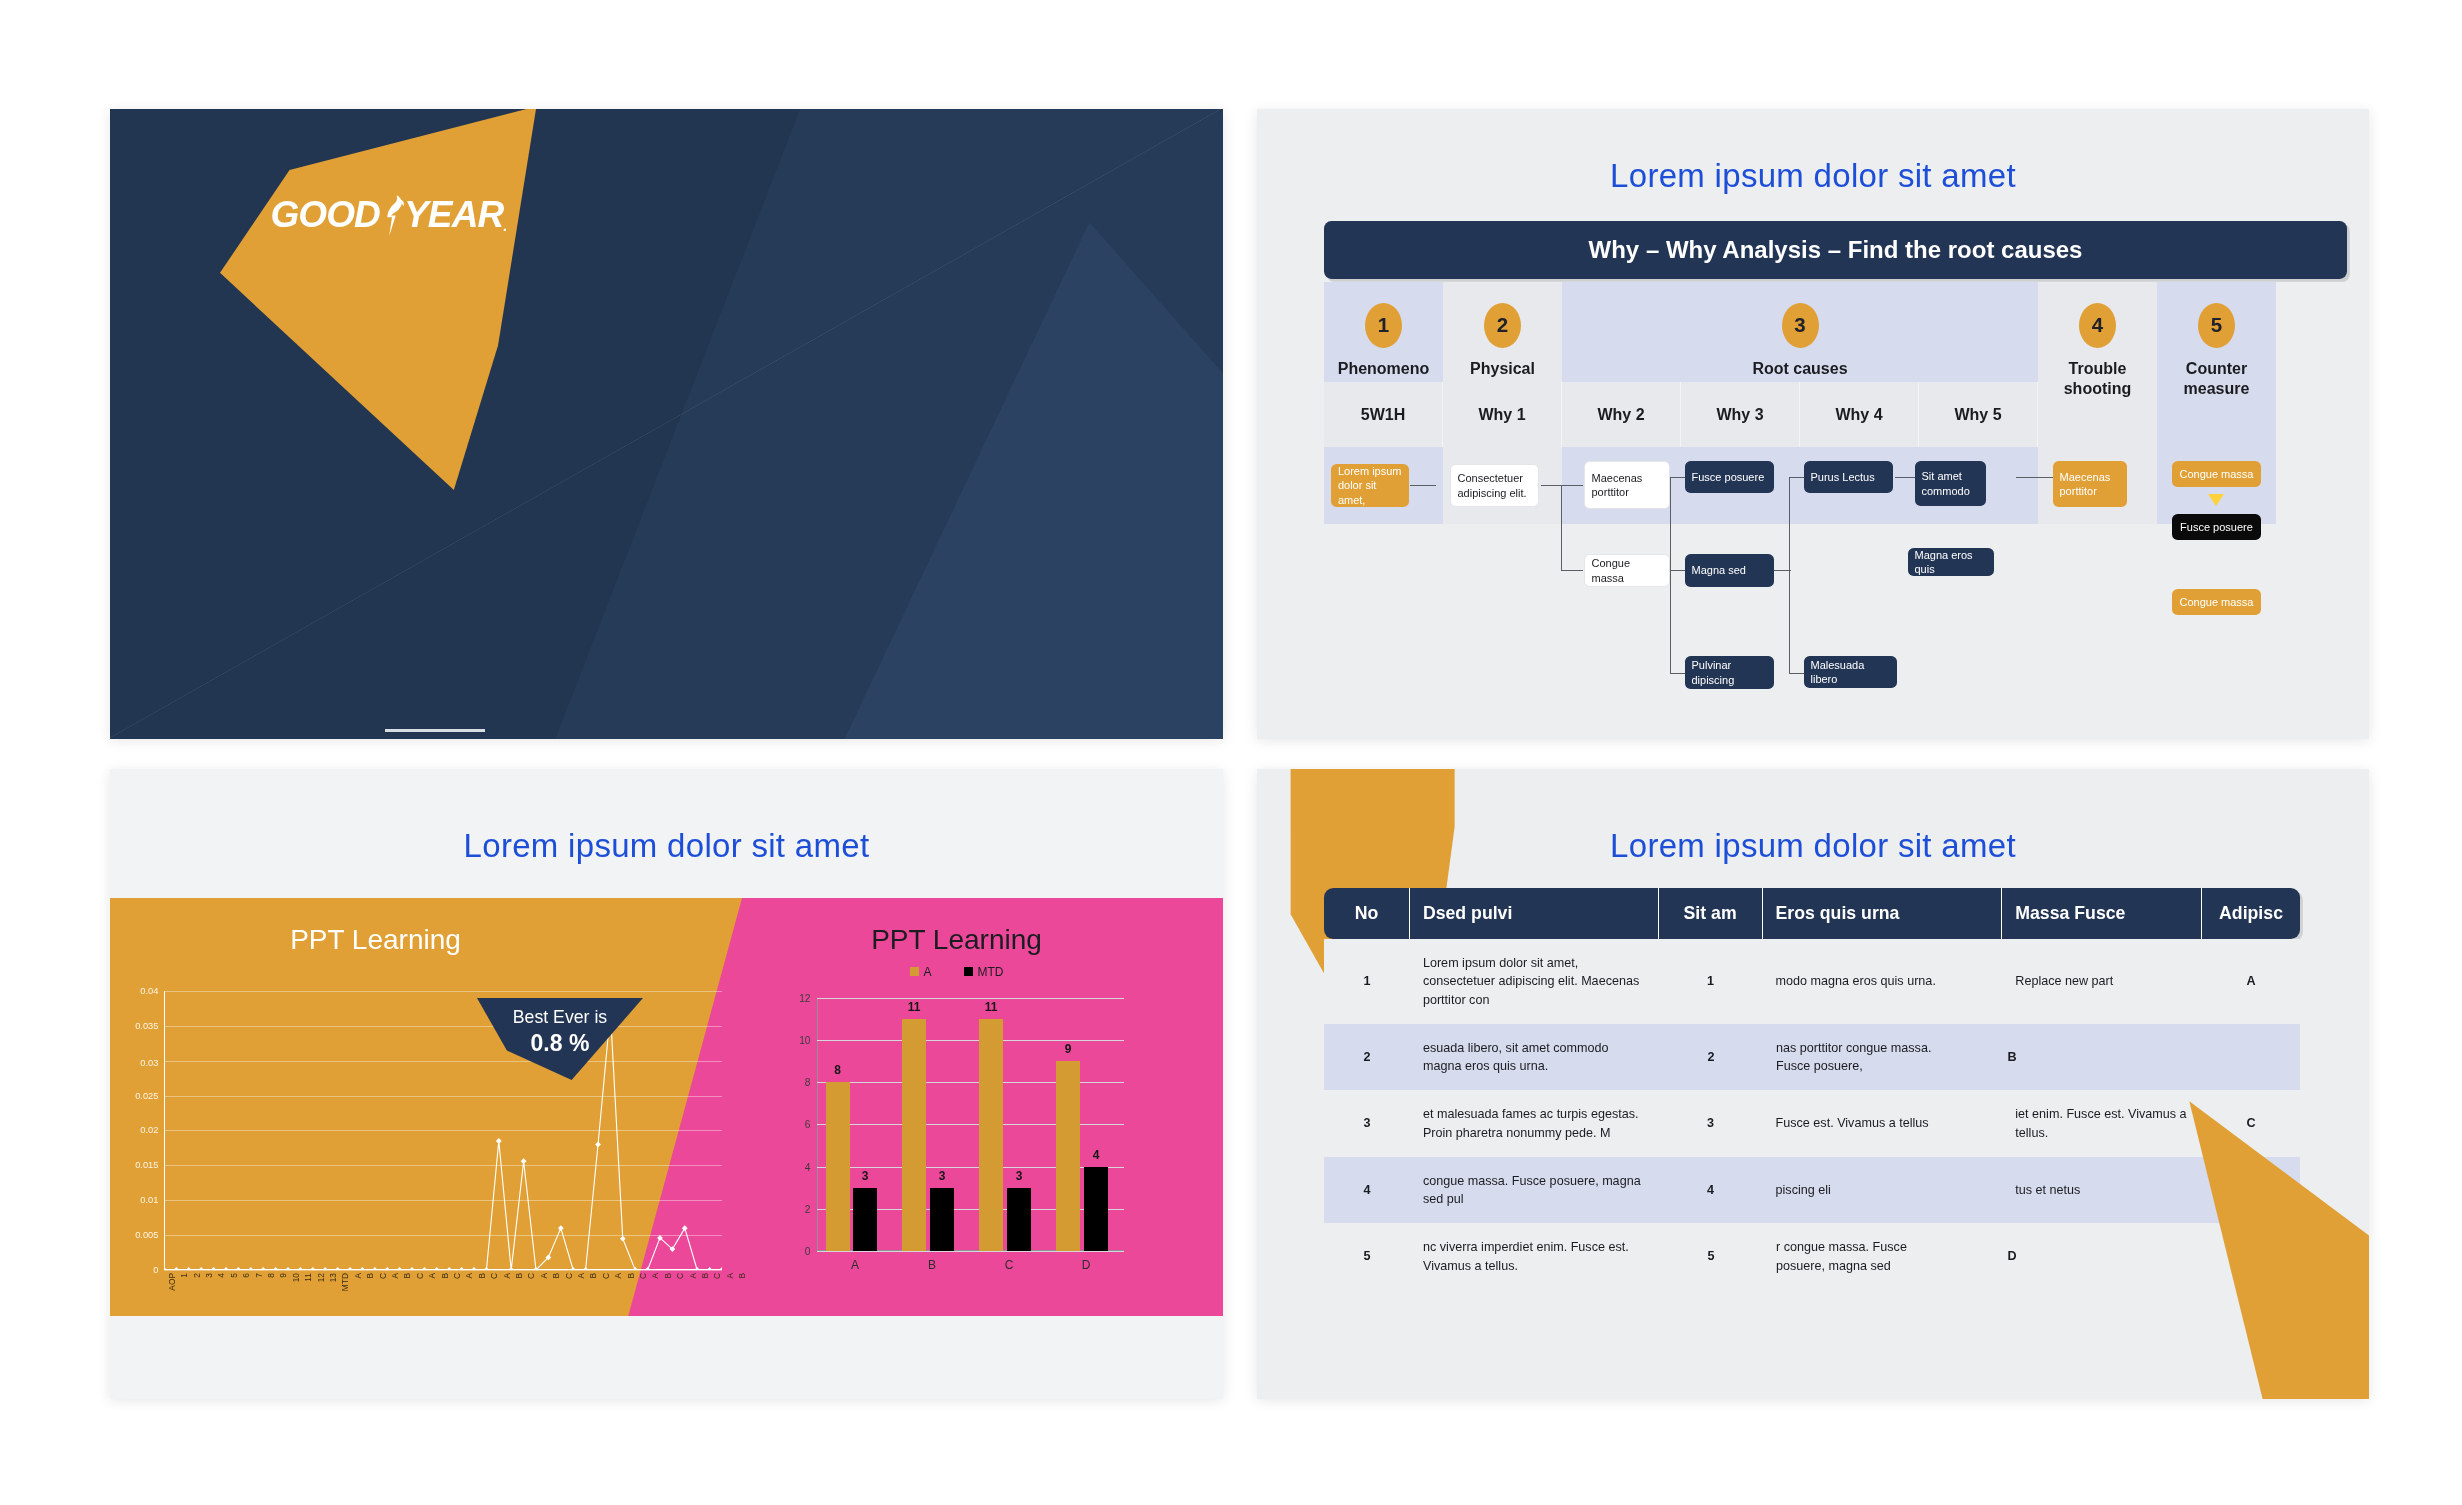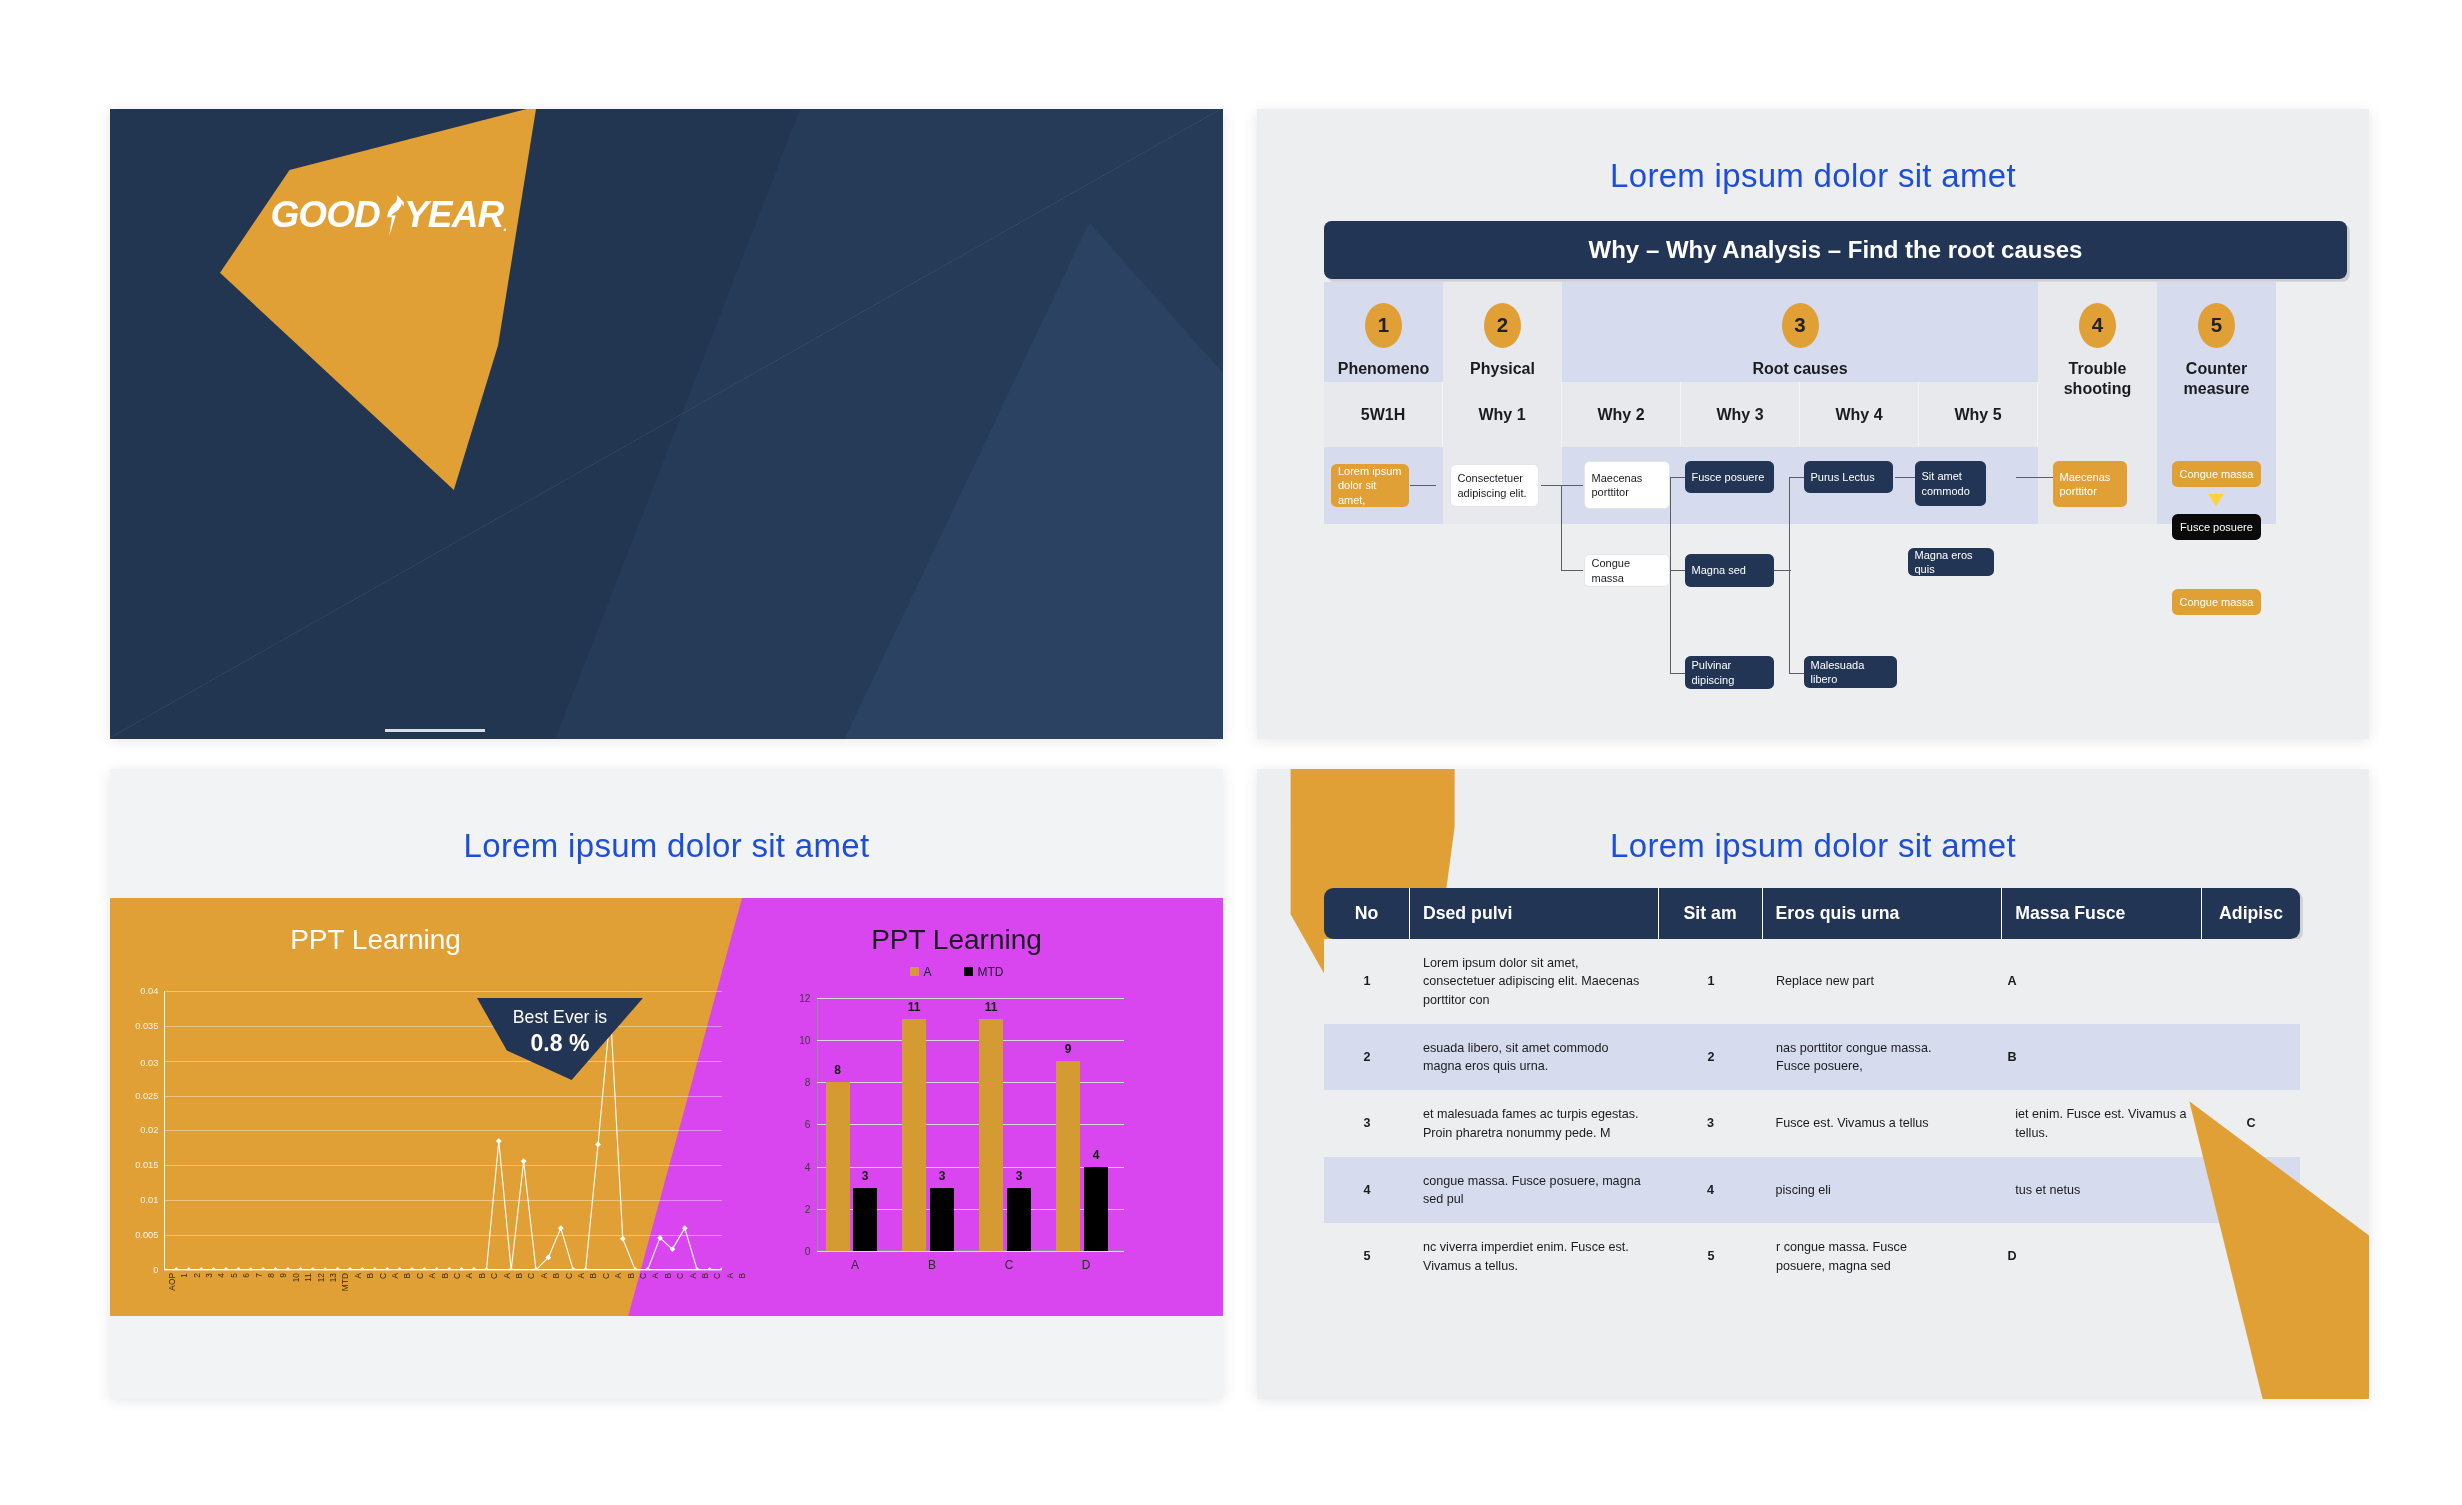--- a/index.html
+++ b/index.html
@@ -131,21 +131,21 @@
   .arrow-down {
     position:absolute; width:0; height:0;
     border-left:8.4px solid transparent; border-right:8.4px solid transparent;
     border-top:12px solid #ffd23b;
   }
 
   
   #slide3 { left: 110px; top: 769px; width: 1113px; height: 630px; background:#f2f3f5; }
   #slide3 .sl-title { top:58px; font-size:33px; }
   #slide3 .panelwrap {
-    position:absolute; left:0; top:129px; width:100%; height:418px; background:#d946ef;
+    position:absolute; left:0; top:129px; width:100%; height:418px; background:#ec4899;
   }
   #slide3 .orange-panel {
     position:absolute; left:0; top:0; width:632px; height:418px;
     background:#e0a035;
     clip-path: polygon(0 0, 100% 0, 82% 100%, 0 100%);
   }
   #slide3 .panel-title-l {
     position:absolute; left:112px; top:26px; width:307px; text-align:center;
     color:#ffffff; font-size:28px; font-weight:300;
   }
@@ -569,20 +569,21 @@
         <div class="th c-sit">Sit am</div>
         <div class="th c-eros">Eros quis urna</div>
         <div class="th c-mass">Massa Fusce</div>
         <div class="th c-adip">Adipisc</div>
       </div>
       <div id="tbody">
           <div class="trow">
             <div class="td c-no">1</div>
             <div class="td c-desc">Lorem ipsum dolor sit amet, consectetuer adipiscing elit. Maecenas porttitor con</div>
             <div class="td c-sit">1</div>
+            <div class="td c-eros">modo magna  eros quis urna.</div>
             <div class="td c-mass">Replace new part</div>
             <div class="td c-adip">A</div>
           </div>
           <div class="trow alt">
             <div class="td c-no">2</div>
             <div class="td c-desc">esuada libero, sit amet commodo magna eros quis urna.</div>
             <div class="td c-sit">2</div>
             <div class="td c-mass">nas porttitor  congue massa. Fusce posuere,</div>
             <div class="td c-adip">B</div>
           </div>

